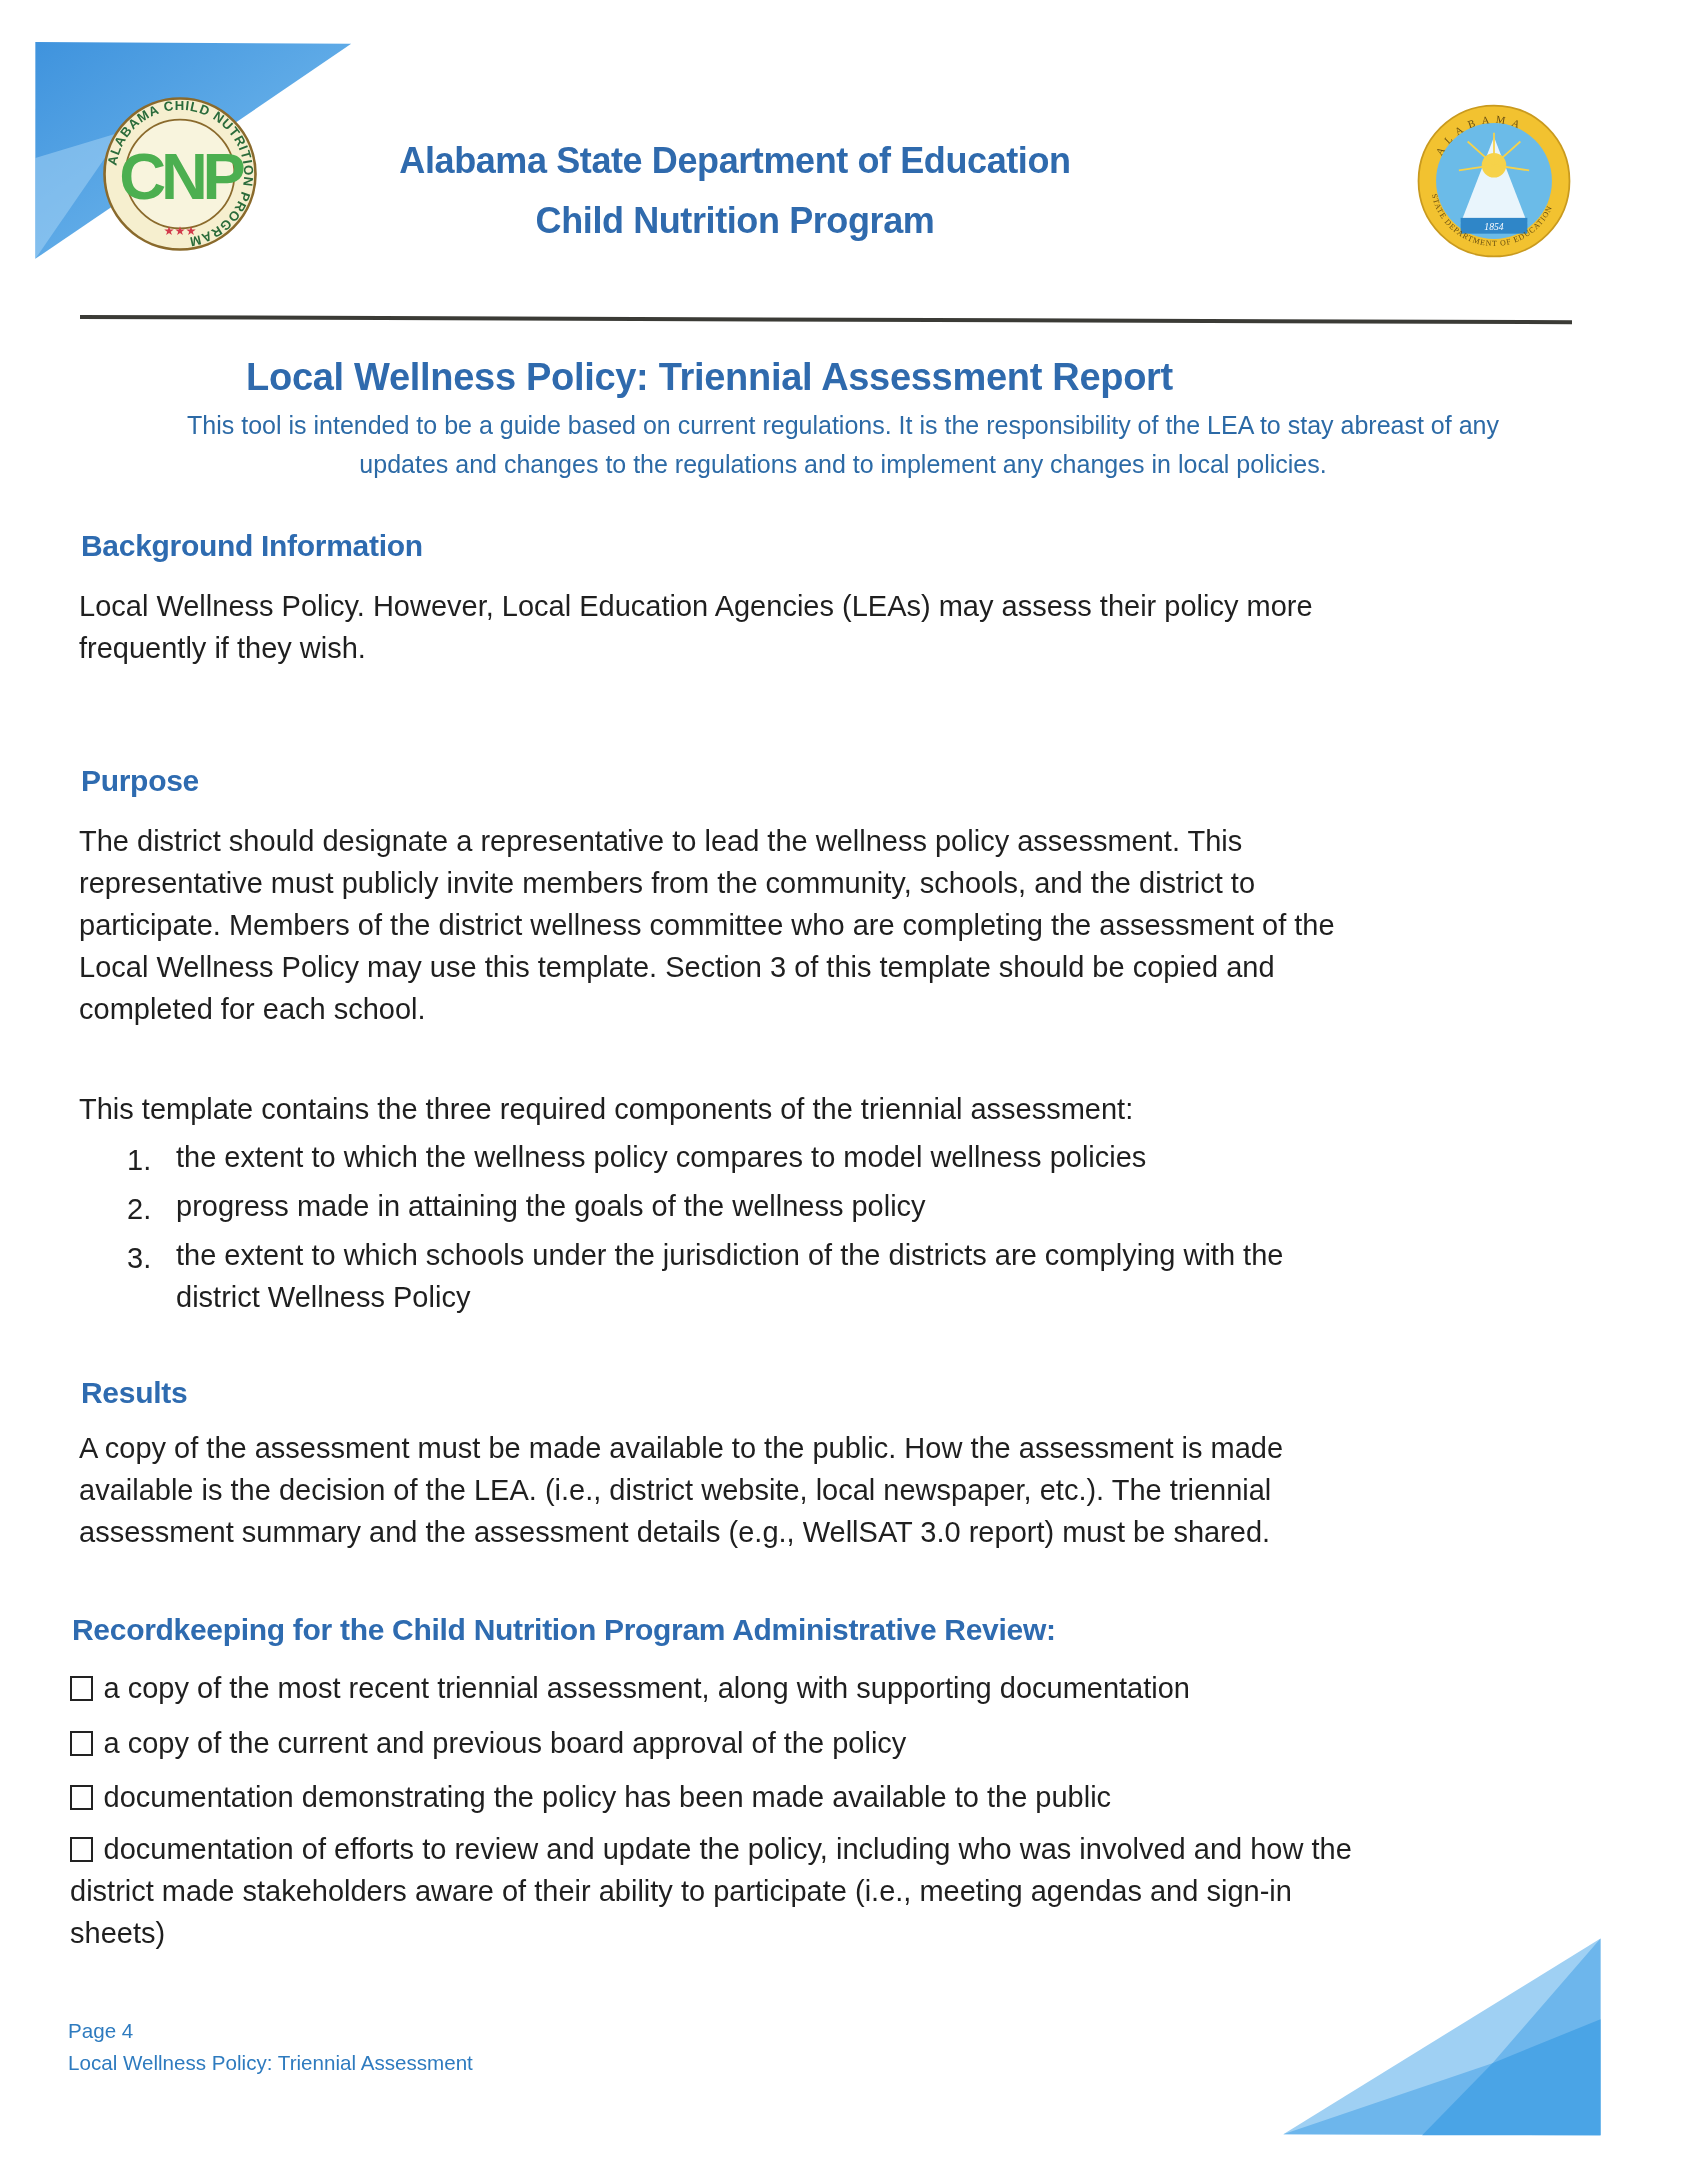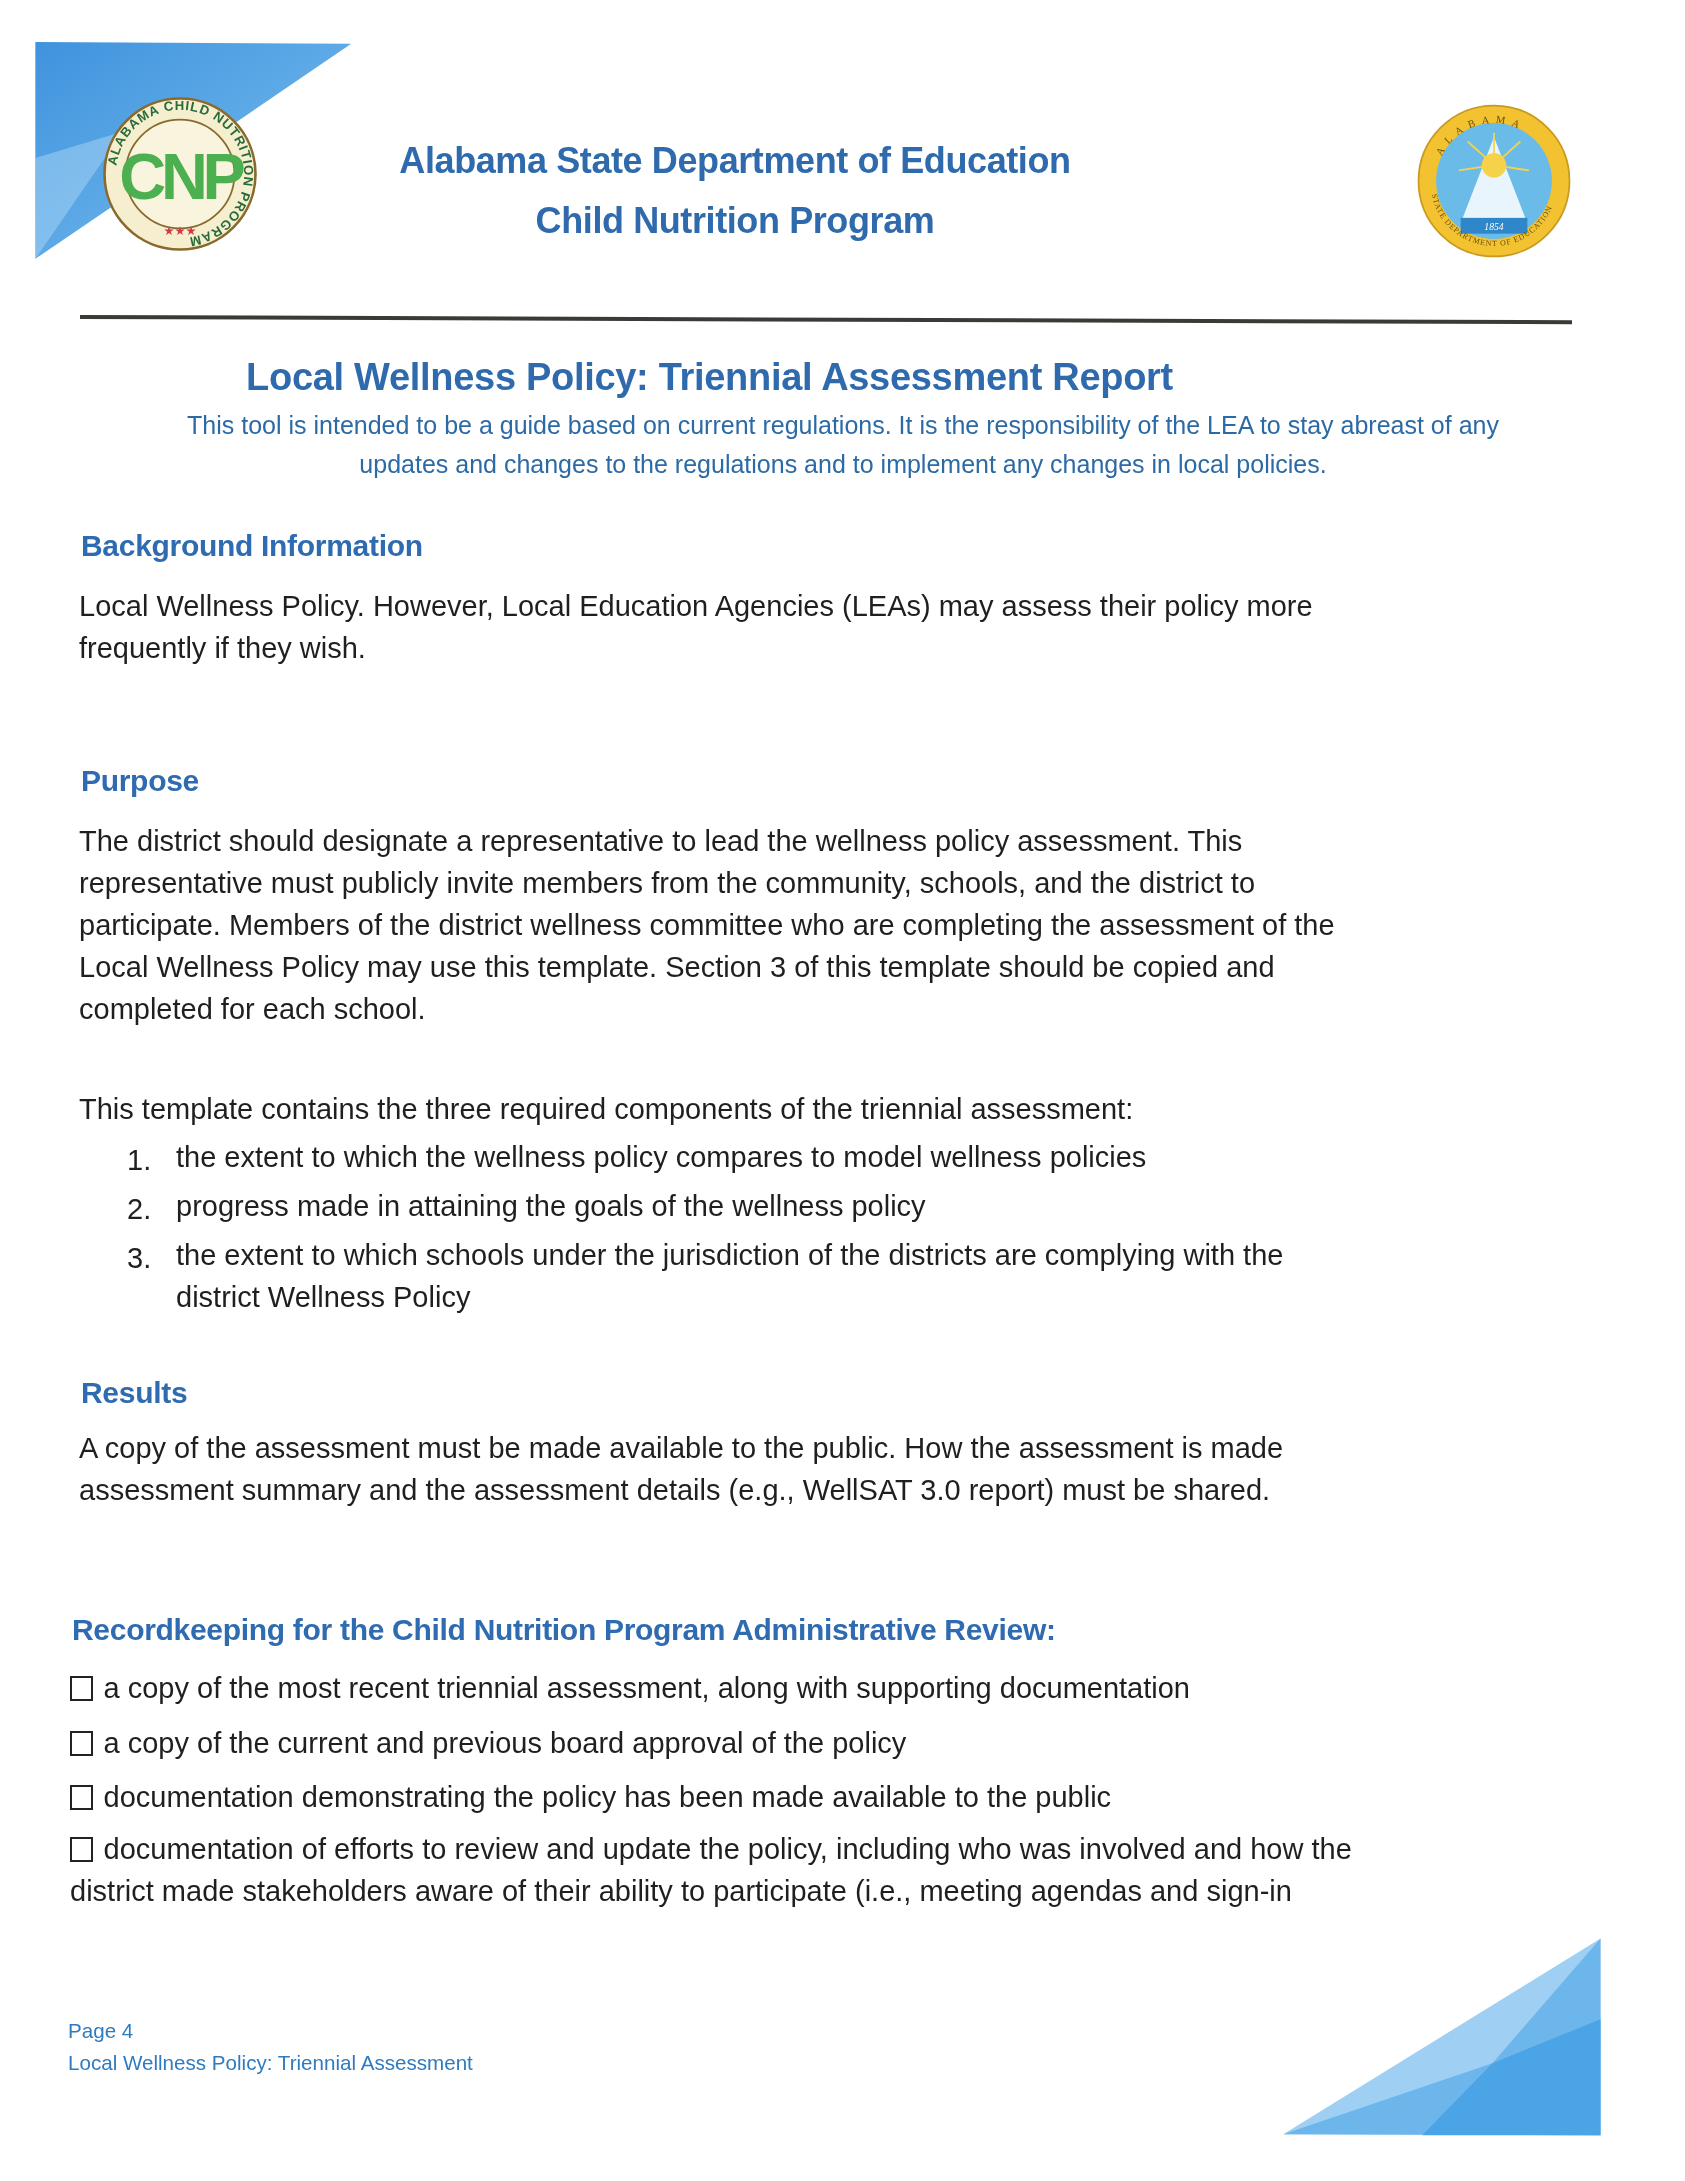--- a/index.html
+++ b/index.html
@@ -136,37 +136,39 @@
   <li style="margin-top:7px;">
     <span class="num">3.</span>
     <span class="cont">the extent to which schools under the jurisdiction of the districts are complying with the</span>
     <span class="cont">district Wellness Policy</span>
   </li>
 </ol>
 
 <div class="abs h2" style="top:1376px;">Results</div>
 <div class="abs body-text" style="top:1427px;">
   <div>A copy of the assessment must be made available to the public. How the assessment is made</div>
+  <div>available is the decision of the LEA. (i.e., district website, local newspaper, etc.). The triennial</div>
   <div>assessment summary and the assessment details (e.g., WellSAT 3.0 report) must be shared.</div>
 </div>
 
 <div class="abs h2" style="top:1613px;left:72px;">Recordkeeping for the Child Nutrition Program Administrative Review:</div>
 
 <div class="abs check-item" style="top:1665px;">
   <span class="box"></span><span>a copy of the most recent triennial assessment, along with supporting documentation</span>
 </div>
 <div class="abs check-item" style="top:1720px;">
   <span class="box"></span><span>a copy of the current and previous board approval of the policy</span>
 </div>
 <div class="abs check-item" style="top:1774px;">
   <span class="box"></span><span>documentation demonstrating the policy has been made available to the public</span>
 </div>
 <div class="abs check-item" style="top:1828px;line-height:42px;">
   <div><span class="box"></span><span>documentation of efforts to review and update the policy, including who was involved and how the</span></div>
   <div>district made stakeholders aware of their ability to participate (i.e., meeting agendas and sign-in</div>
+  <div>sheets)</div>
 </div>
 
 <div class="abs footer" style="top:2015px;">
   <div>Page 4</div>
   <div>Local Wellness Policy: Triennial Assessment</div>
 </div>
 
 <svg class="abs" width="369" height="246" style="left:1264px;top:1905px;" viewBox="0 0 420 280">
   <polygon points="22,261 383,38 383,262" fill="#9fd0f3"></polygon>
   <polygon points="22,261 260,180 383,38 383,262" fill="#6db6ec"></polygon>

